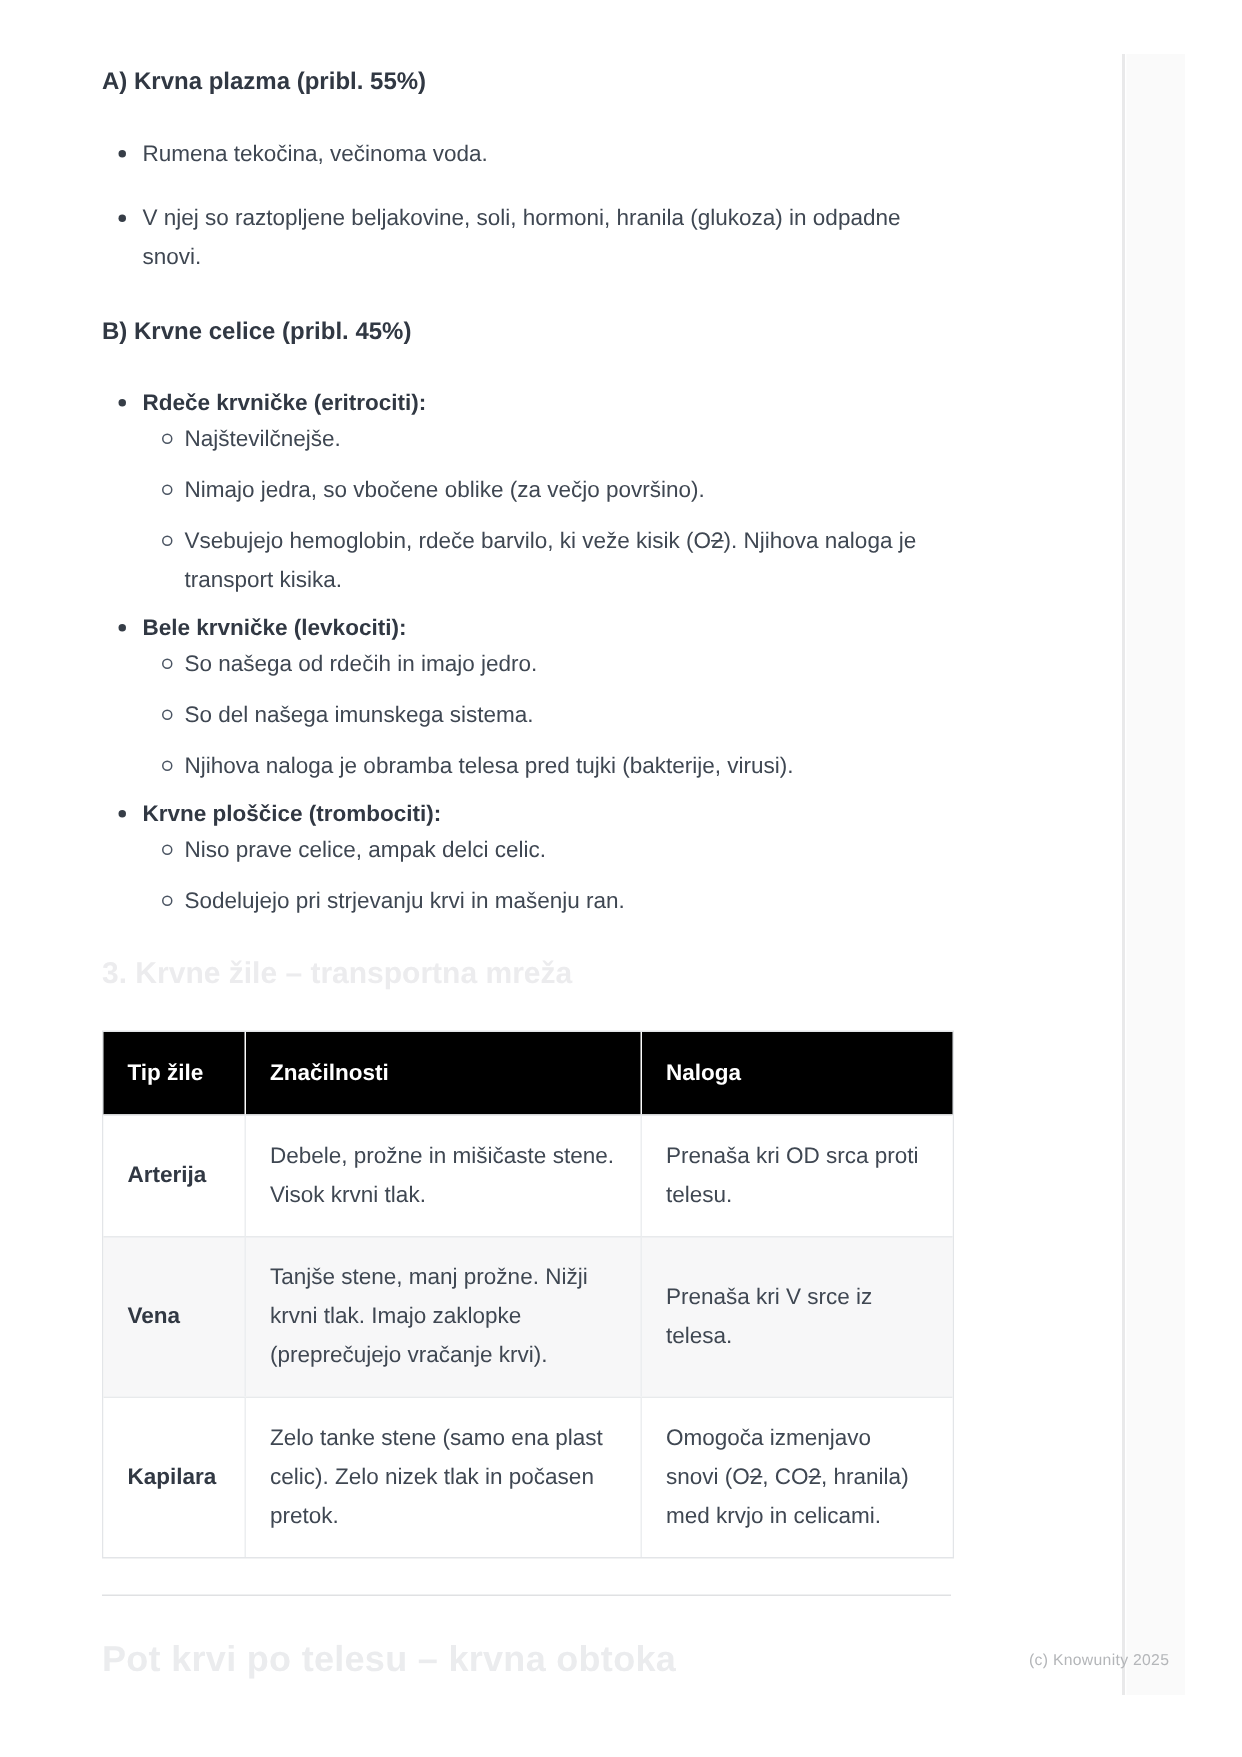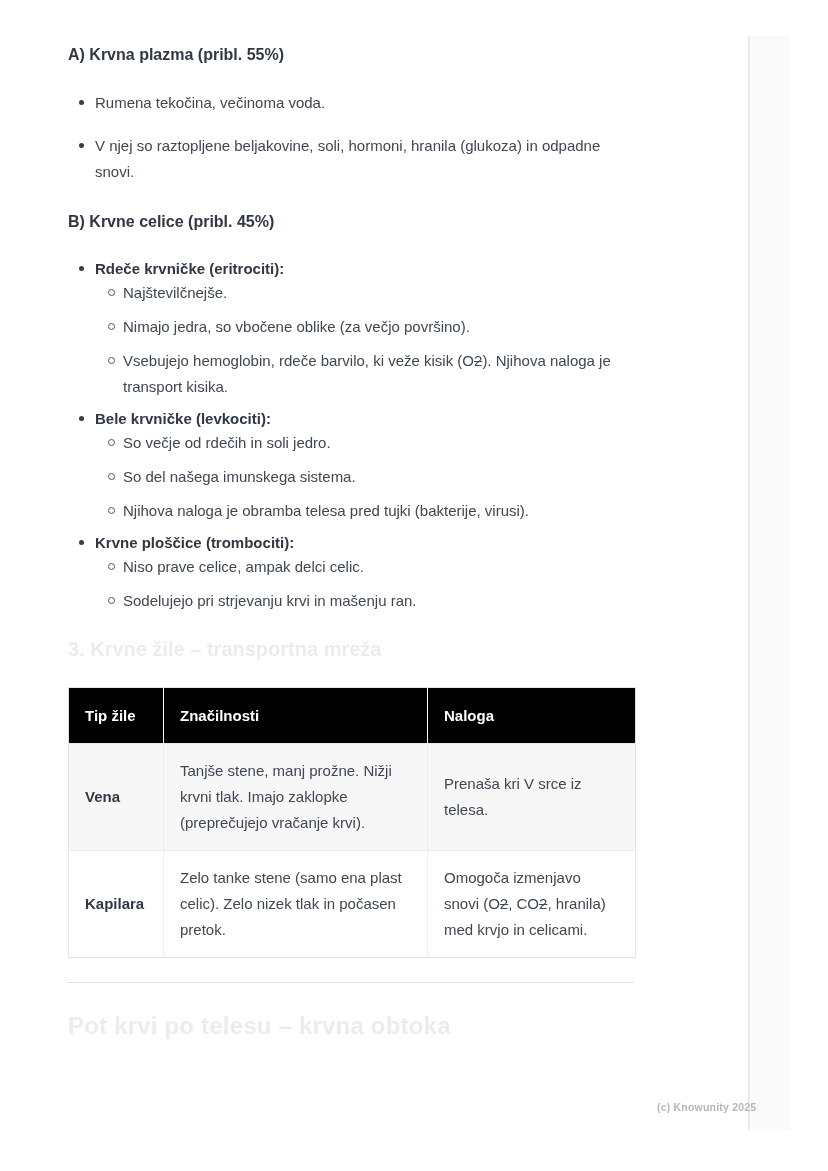--- a/index.html
+++ b/index.html
@@ -68,24 +68,23 @@
   .vtable tbody td:last-child { border-right:none; }
   .vtable tbody tr.alt td { background:#f7f7f8; }
   .vtable td.tname { font-weight:700; color:#313843; }
 
   hr.divider {
     border:none; border-top:1.5px solid #e0e1e3;
     margin:24px 0 0 0; width:566px;
   }
 
   .copyright {
-    position:absolute; left:657px; top:1101px;
+    position:absolute; left:686px; top:1101px;
     font-size:10.5px; line-height:13px; color:#b4b6b9; letter-spacing:0.2px;
     white-space:nowrap;
-    font-weight:bold;
   }
 </style>
 </head>
 <body>
 
 <div class="page">
   <div class="edge-panel"></div>
   <div class="edge-line"></div>
 
   <div class="content">
@@ -127,21 +126,21 @@
     </div>
 
     <div class="group">
       <div class="b1 lead">
         <span class="dot"></span>
         <span class="txt">Bele krvničke (levkociti):</span>
       </div>
       <ul class="lvl2">
         <li class="b2">
           <span class="circ"></span>
-          <span class="txt"><span>So večje od rdečih in soli jedro.</span></span>
+          <span class="txt"><span>So našega od rdečih in imajo jedro.</span></span>
         </li>
         <li class="b2">
           <span class="circ"></span>
           <span class="txt"><span>So del našega </span><span class="rt-b">imunskega sistema</span><span>.</span></span>
         </li>
         <li class="b2">
           <span class="circ"></span>
           <span class="txt"><span>Njihova naloga je obramba telesa pred tujki (bakterije, virusi).</span></span>
         </li>
       </ul>
@@ -173,20 +172,25 @@
           <col style="width:207px">
         </colgroup>
       <thead>
         <tr>
           <th>Tip žile</th>
           <th>Značilnosti</th>
           <th>Naloga</th>
         </tr>
       </thead>
       <tbody>
+        <tr>
+          <td class="tname">Arterija</td>
+          <td><span>Debele, prožne in mišičaste stene. Visok krvni tlak.</span></td>
+          <td><span>Prenaša kri </span><span class="rt-b">OD</span><span> srca proti telesu.</span></td>
+        </tr>
         <tr class="alt">
           <td class="tname">Vena</td>
           <td><span>Tanjše stene, manj prožne. Nižji krvni tlak. Imajo zaklopke (preprečujejo vračanje krvi).</span></td>
           <td><span>Prenaša kri </span><span class="rt-b">V</span><span> srce iz telesa.</span></td>
         </tr>
         <tr>
           <td class="tname">Kapilara</td>
           <td><span>Zelo tanke stene (samo ena plast celic). Zelo nizek tlak in počasen pretok.</span></td>
           <td><span>Omogoča izmenjavo snovi (O</span><span class="rt-s">2</span><span>, CO</span><span class="rt-s">2</span><span>, hranila) med krvjo in celicami.</span></td>
         </tr>

